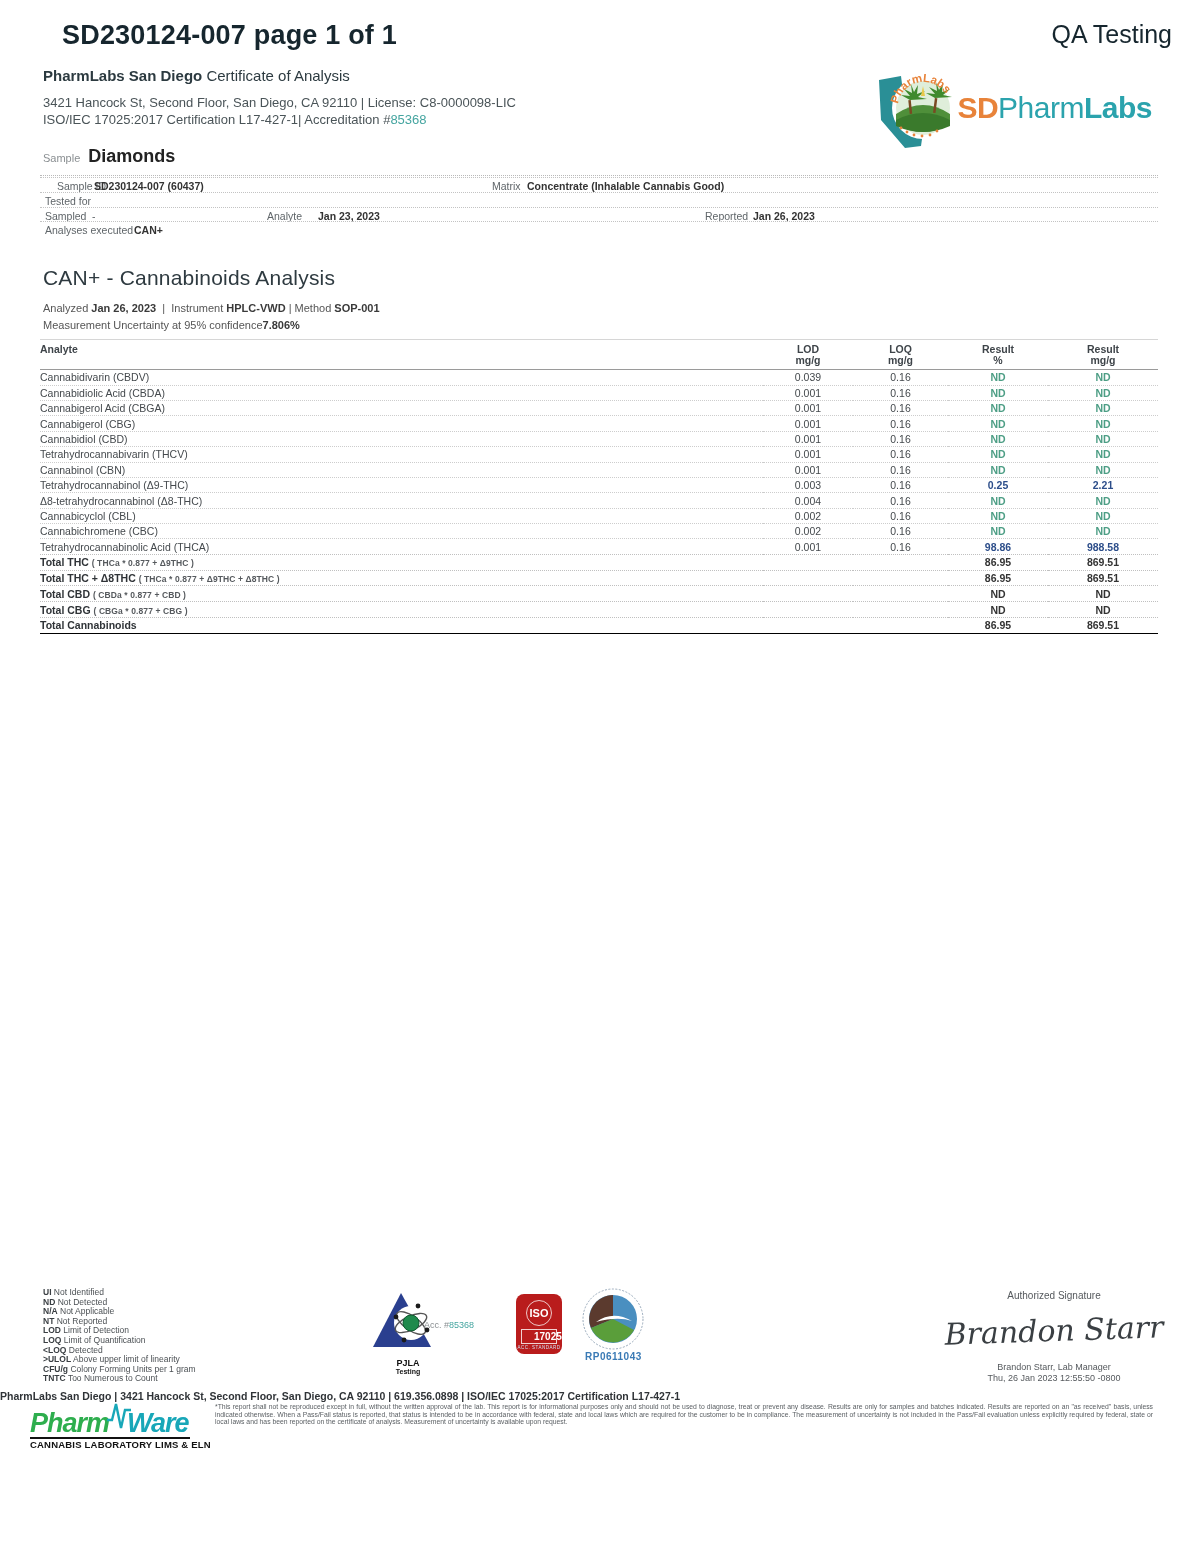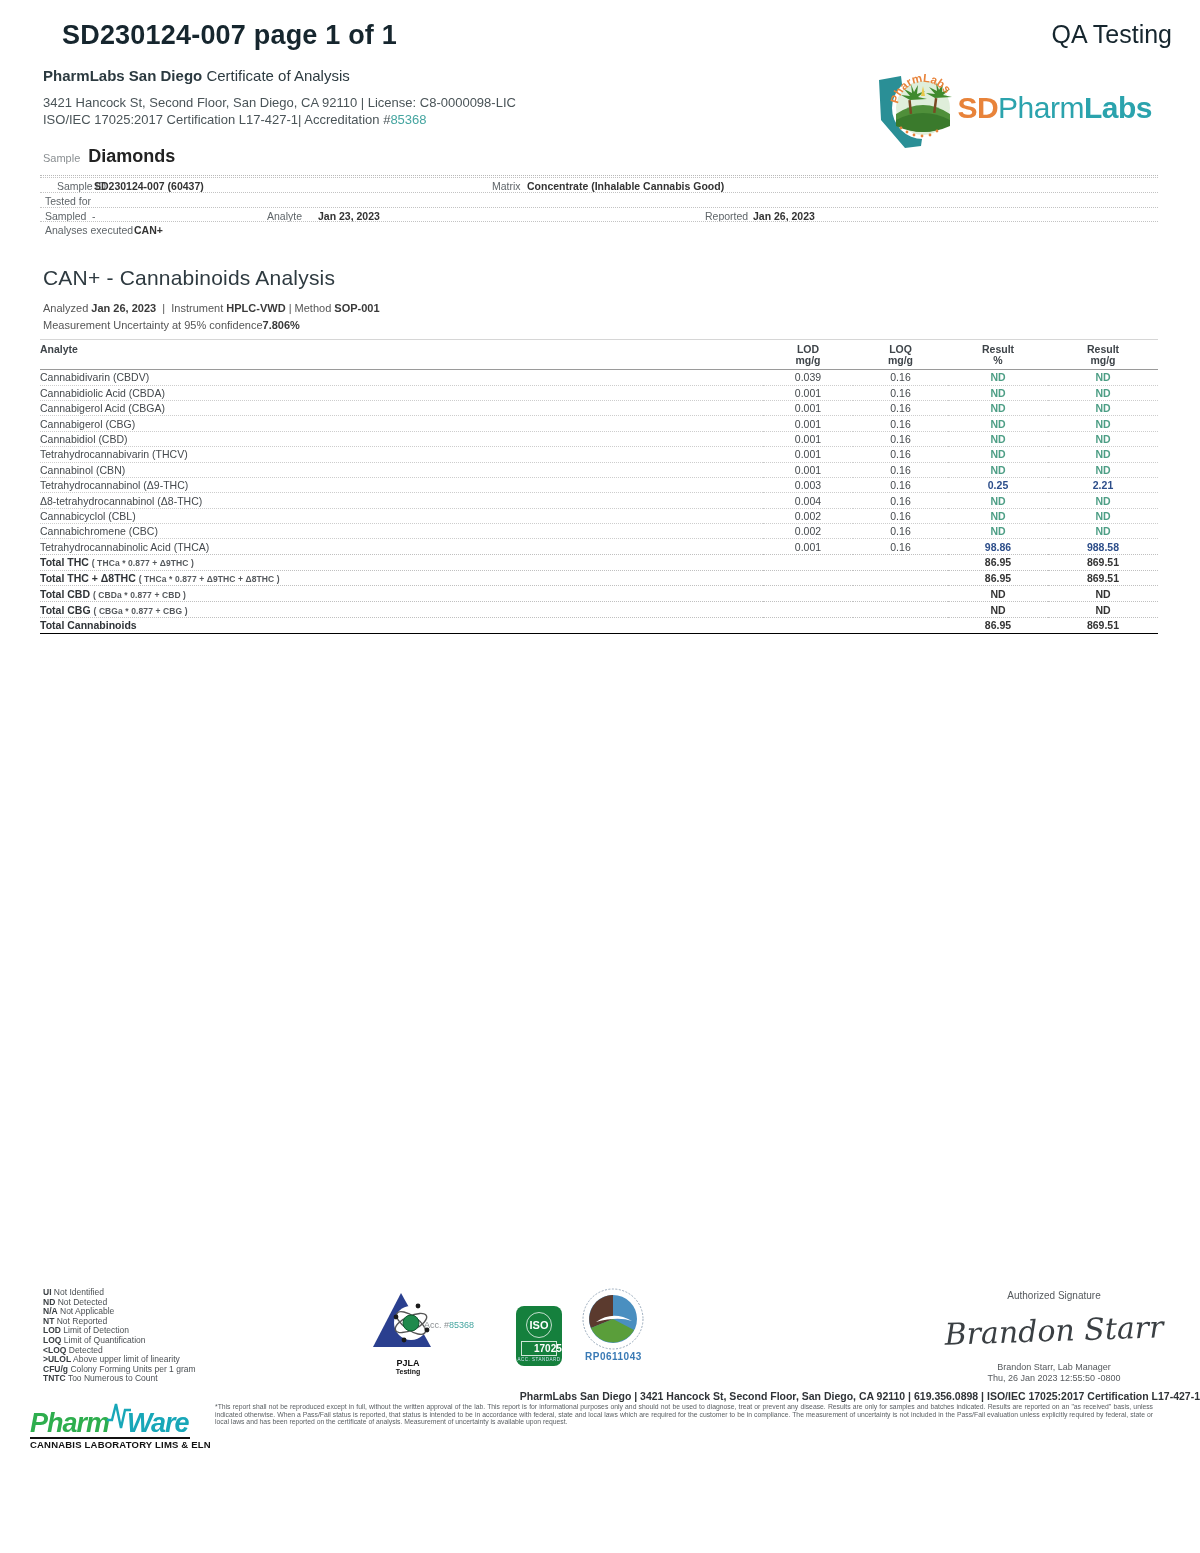--- a/index.html
+++ b/index.html
@@ -66,34 +66,34 @@
   
   .legend{position:absolute;left:43px;top:1288px;font-size:8.5px;line-height:9.6px;color:#4b5054;}
   .legend b{color:#3a3f43;}
 
   .pjla{position:absolute;left:368px;top:1291px;width:80px;text-align:center;}
   .pjla-name{font-size:9px;font-weight:700;color:#111;margin-top:1px;}
   .pjla-sub{font-size:7px;font-weight:700;color:#111;}
   .acc-line{position:absolute;left:424px;top:1320px;font-size:9px;color:#8a8f92;}
   .acc-line .n{color:var(--teal);}
 
-  .iso-badge{position:absolute;left:516px;top:1294px;width:46px;height:60px;background:#15803d;border-radius:8px;color:#fff;text-align:center;padding-top:6px;margin-top:12px;}
+  .iso-badge{position:absolute;left:516px;top:1294px;width:46px;height:60px;background:#b91c1c;border-radius:8px;color:#fff;text-align:center;padding-top:6px;}
   .iso-ring{width:26px;height:26px;border:1px solid rgba(255,255,255,.75);border-radius:50%;margin:0 auto;display:flex;align-items:center;justify-content:center;font-size:11px;font-weight:700;}
   .iso-num{font-size:10px;font-weight:700;border:1px solid rgba(255,255,255,.8);margin:3px 5px 1px 5px;padding:1px 12px;}
   .iso-tiny{font-size:4.5px;letter-spacing:.5px;color:#cfe0f2;}
 
   .seal{position:absolute;left:582px;top:1288px;}
   .seal-code{position:absolute;left:585px;top:1351px;font-size:10px;font-weight:700;color:#3a7ab5;letter-spacing:.5px;}
 
   .sig-block{position:absolute;left:928px;top:1290px;width:252px;text-align:center;}
   .sig-title{font-size:10px;color:#55595d;}
   .sig-script{font-family:"DejaVu Serif",serif;font-style:italic;font-size:30px;color:#3a3f43;margin-top:12px;transform:rotate(-2deg);}
   .sig-name{font-size:9px;color:#55595d;margin-top:14px;line-height:11px;}
 
-  .footer-address{position:absolute;left:0;top:1390px;width:1200px;text-align:right;font-size:10.5px;font-weight:700;color:#2f3337;}
+  .footer-address{position:absolute;left:0;top:1390px;width:1200px;text-align:left;font-size:10.5px;font-weight:700;color:#2f3337;}
   .disclaimer{position:absolute;left:215px;top:1403px;width:938px;font-size:6.8px;line-height:7.6px;color:#5a5f63;text-align:justify;}
 
   .pharmware{position:absolute;left:30px;top:1398px;width:160px;}
   .pw-top{display:flex;align-items:baseline;}
   .pw-pharm{font-size:27px;font-weight:700;font-style:italic;color:#2eae4e;letter-spacing:-1px;}
   .pw-ware{font-size:27px;font-weight:700;font-style:italic;color:#18a7b8;letter-spacing:-1px;margin-left:-2px;}
   .pw-sub{font-size:9.5px;font-weight:700;color:#111;border-top:2px solid #111;margin-top:-2px;letter-spacing:.2px;white-space:nowrap;}
 </style>
 </head>
 <body>

